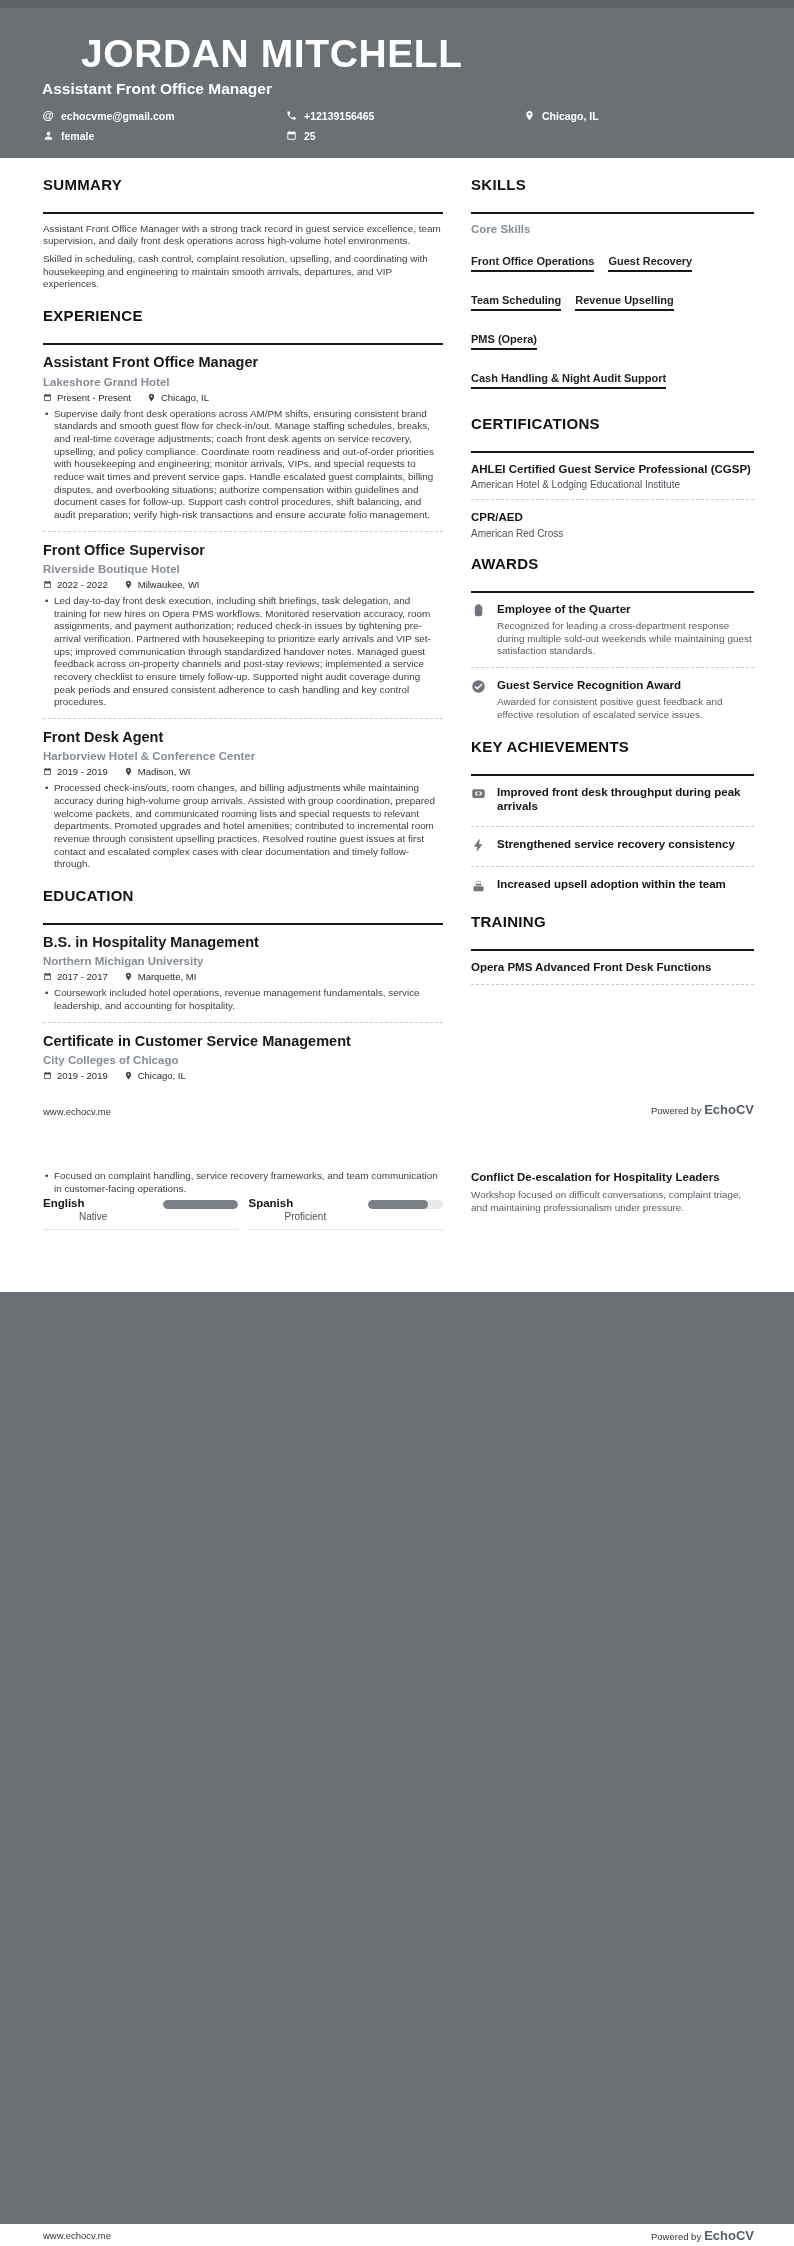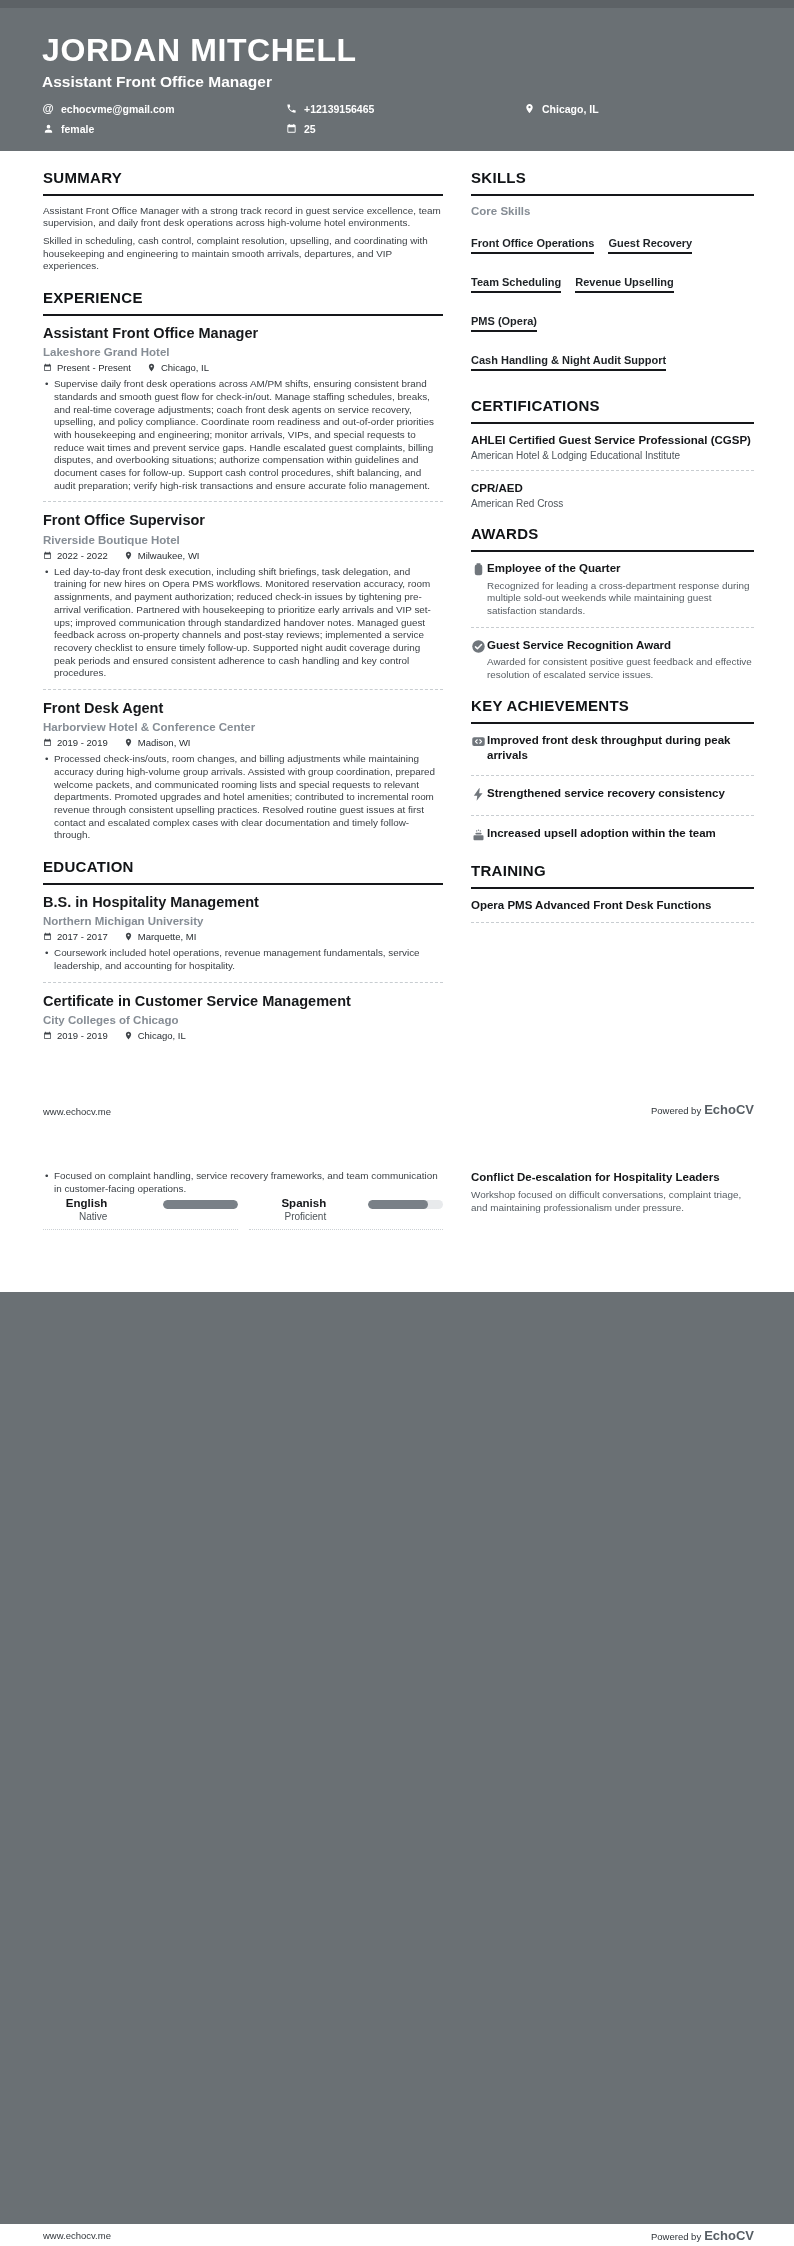--- a/index.html
+++ b/index.html
@@ -7,36 +7,36 @@
   body {
     width:794px; margin:0 auto;
     font-family:"Liberation Sans","DejaVu Sans",sans-serif;
     color:#3c4146;
   }
   .page { position:relative; width:794px; height:1123px; background:#fff; overflow:hidden; }
 
   
   .topstrip { height:8px; background:#5d6266; }
   .hdr { background:#6a7074; color:#fff; padding:26px 42px 16px 42px; }
-  .hdr h1 { font-size:32px; font-weight:800; letter-spacing:.6px; line-height:1.02; }
+  .hdr h1 { font-size:39px; font-weight:800; letter-spacing:.6px; line-height:1.02;margin-left:39px; }
   .hdr-title { font-size:15.5px; font-weight:700; margin-top:6px; }
   .contact { display:grid; grid-template-columns:243px 238px 1fr; row-gap:8px; margin-top:12px; }
   .c-item { display:flex; align-items:center; gap:7px; font-size:10.5px; font-weight:700; }
   .cicon { width:12px; height:12px; display:inline-flex; align-items:center; justify-content:center; flex:none; }
   .cicon svg { width:11px; height:11px; fill:#fff; }
   .at-glyph { font-size:11.5px; font-weight:700; line-height:1; }
 
   
   .cols { display:flex; gap:28px; padding:18px 40px 0 43px; }
   .col-left { flex:0 0 400px; width:400px; }
   .col-right { flex:0 0 283px; width:283px; }
 
   h2.sec {
     font-size:15px; font-weight:800; color:#101316; letter-spacing:.3px;
-    border-bottom:2.5px solid #15171a; padding-bottom:8px; margin-bottom:9px;
+    border-bottom:2.5px solid #15171a; padding-bottom:19px; margin-bottom:9px;
   }
   .sec-block { margin-top:16px; }
   .p { font-size:9.9px; line-height:1.28; color:#3c4146; margin-bottom:5px; }
 
   .entry-title { font-size:14.5px; font-weight:600; color:#17191c; line-height:1.2; margin-bottom:4px; }
   .entry-company { font-size:11.5px; font-weight:700; color:#868d95; margin-bottom:4px; }
   .meta { display:flex; gap:16px; align-items:center; font-size:9.5px; font-weight:500; color:#282d32; margin-bottom:5px; }
   .m-item { display:inline-flex; align-items:center; gap:5px; }
   .m-item svg { width:9px; height:9px; fill:#3e4348; flex:none; }
   .bullet { display:flex; font-size:9.9px; line-height:1.28; color:#3c4146; }
@@ -44,42 +44,42 @@
   .dsep { border-top:1px dashed #c8cdd1; margin:9px 0 10px 0; }
 
   
   .group-label { font-size:11.5px; font-weight:700; color:#868d95; margin-bottom:8px; }
   .tag {
     display:inline-block; font-size:11px; font-weight:700; color:#1e2226;
     border-bottom:2px solid #16181b; padding-bottom:3px; margin:12px 14px 10px 0;
   }
   .citem-title { font-size:11.5px; font-weight:700; color:#141619; line-height:1.25; margin-bottom:3px; }
   .citem-org { font-size:10px; color:#4c5359; }
-  .iitem { display:flex; }
+  .iitem { display:flex; gap:10px; }
   .iicon { flex:none; width:16px; padding-top:1px; }
   .iicon svg { width:15px; height:15px; fill:#70767c; }
   .iitem-title { font-size:11.5px; font-weight:700; color:#141619; line-height:1.25; margin-bottom:4px; }
   .iitem-desc, .titem-desc { font-size:9.9px; line-height:1.28; color:#565d63; }
   .titem-title { font-size:11.5px; font-weight:700; color:#141619; line-height:1.3; margin-bottom:4px; }
 
   
   .pfooter { position:absolute; left:43px; right:40px; bottom:6px; display:flex; justify-content:space-between; align-items:flex-end; }
   .site { font-size:9.5px; color:#33383d; }
   .powered { font-size:9.5px; color:#2e3338; }
   .powered .brand { font-size:13px; color:#575e64; font-weight:600; margin-left:3px; }
 
   
   .page2 { display:flex; flex-direction:column; }
   .p2body { height:169px; flex:none; }
   .p2body .cols { padding-top:47px; }
   .filler { flex:1 1 auto; background:#6a7074; }
   .p2footer { flex:none; height:22px; background:#fff; display:flex; justify-content:space-between; align-items:center; padding:0 40px 0 43px; }
 
   .langs { display:flex; gap:11px; margin-top:2px; }
-  .lang { flex:1; display:flex; align-items:flex-start; border-bottom:1px dotted #ccd1d5; padding-bottom:7px;text-align:right; }
+  .lang { flex:1; display:flex; align-items:flex-start; border-bottom:1px dotted #ccd1d5; padding-bottom:7px; }
   .lang-name { font-size:11.5px; font-weight:700; color:#141619; }
   .lang-level { font-size:10px; color:#4c5359; margin-top:2px;padding-left:36px; }
   .lang-bar { margin-left:auto; margin-top:3px; width:75px; height:9px; border-radius:5px; background:#e8eaec; overflow:hidden; }
   .lang-fill { height:100%; background:#798087; border-radius:5px; }
   .lang + .lang { margin-left:0; }
   .p2-langs-heading { margin-top:17px; }
 </style>
 </head>
 <body>
 

